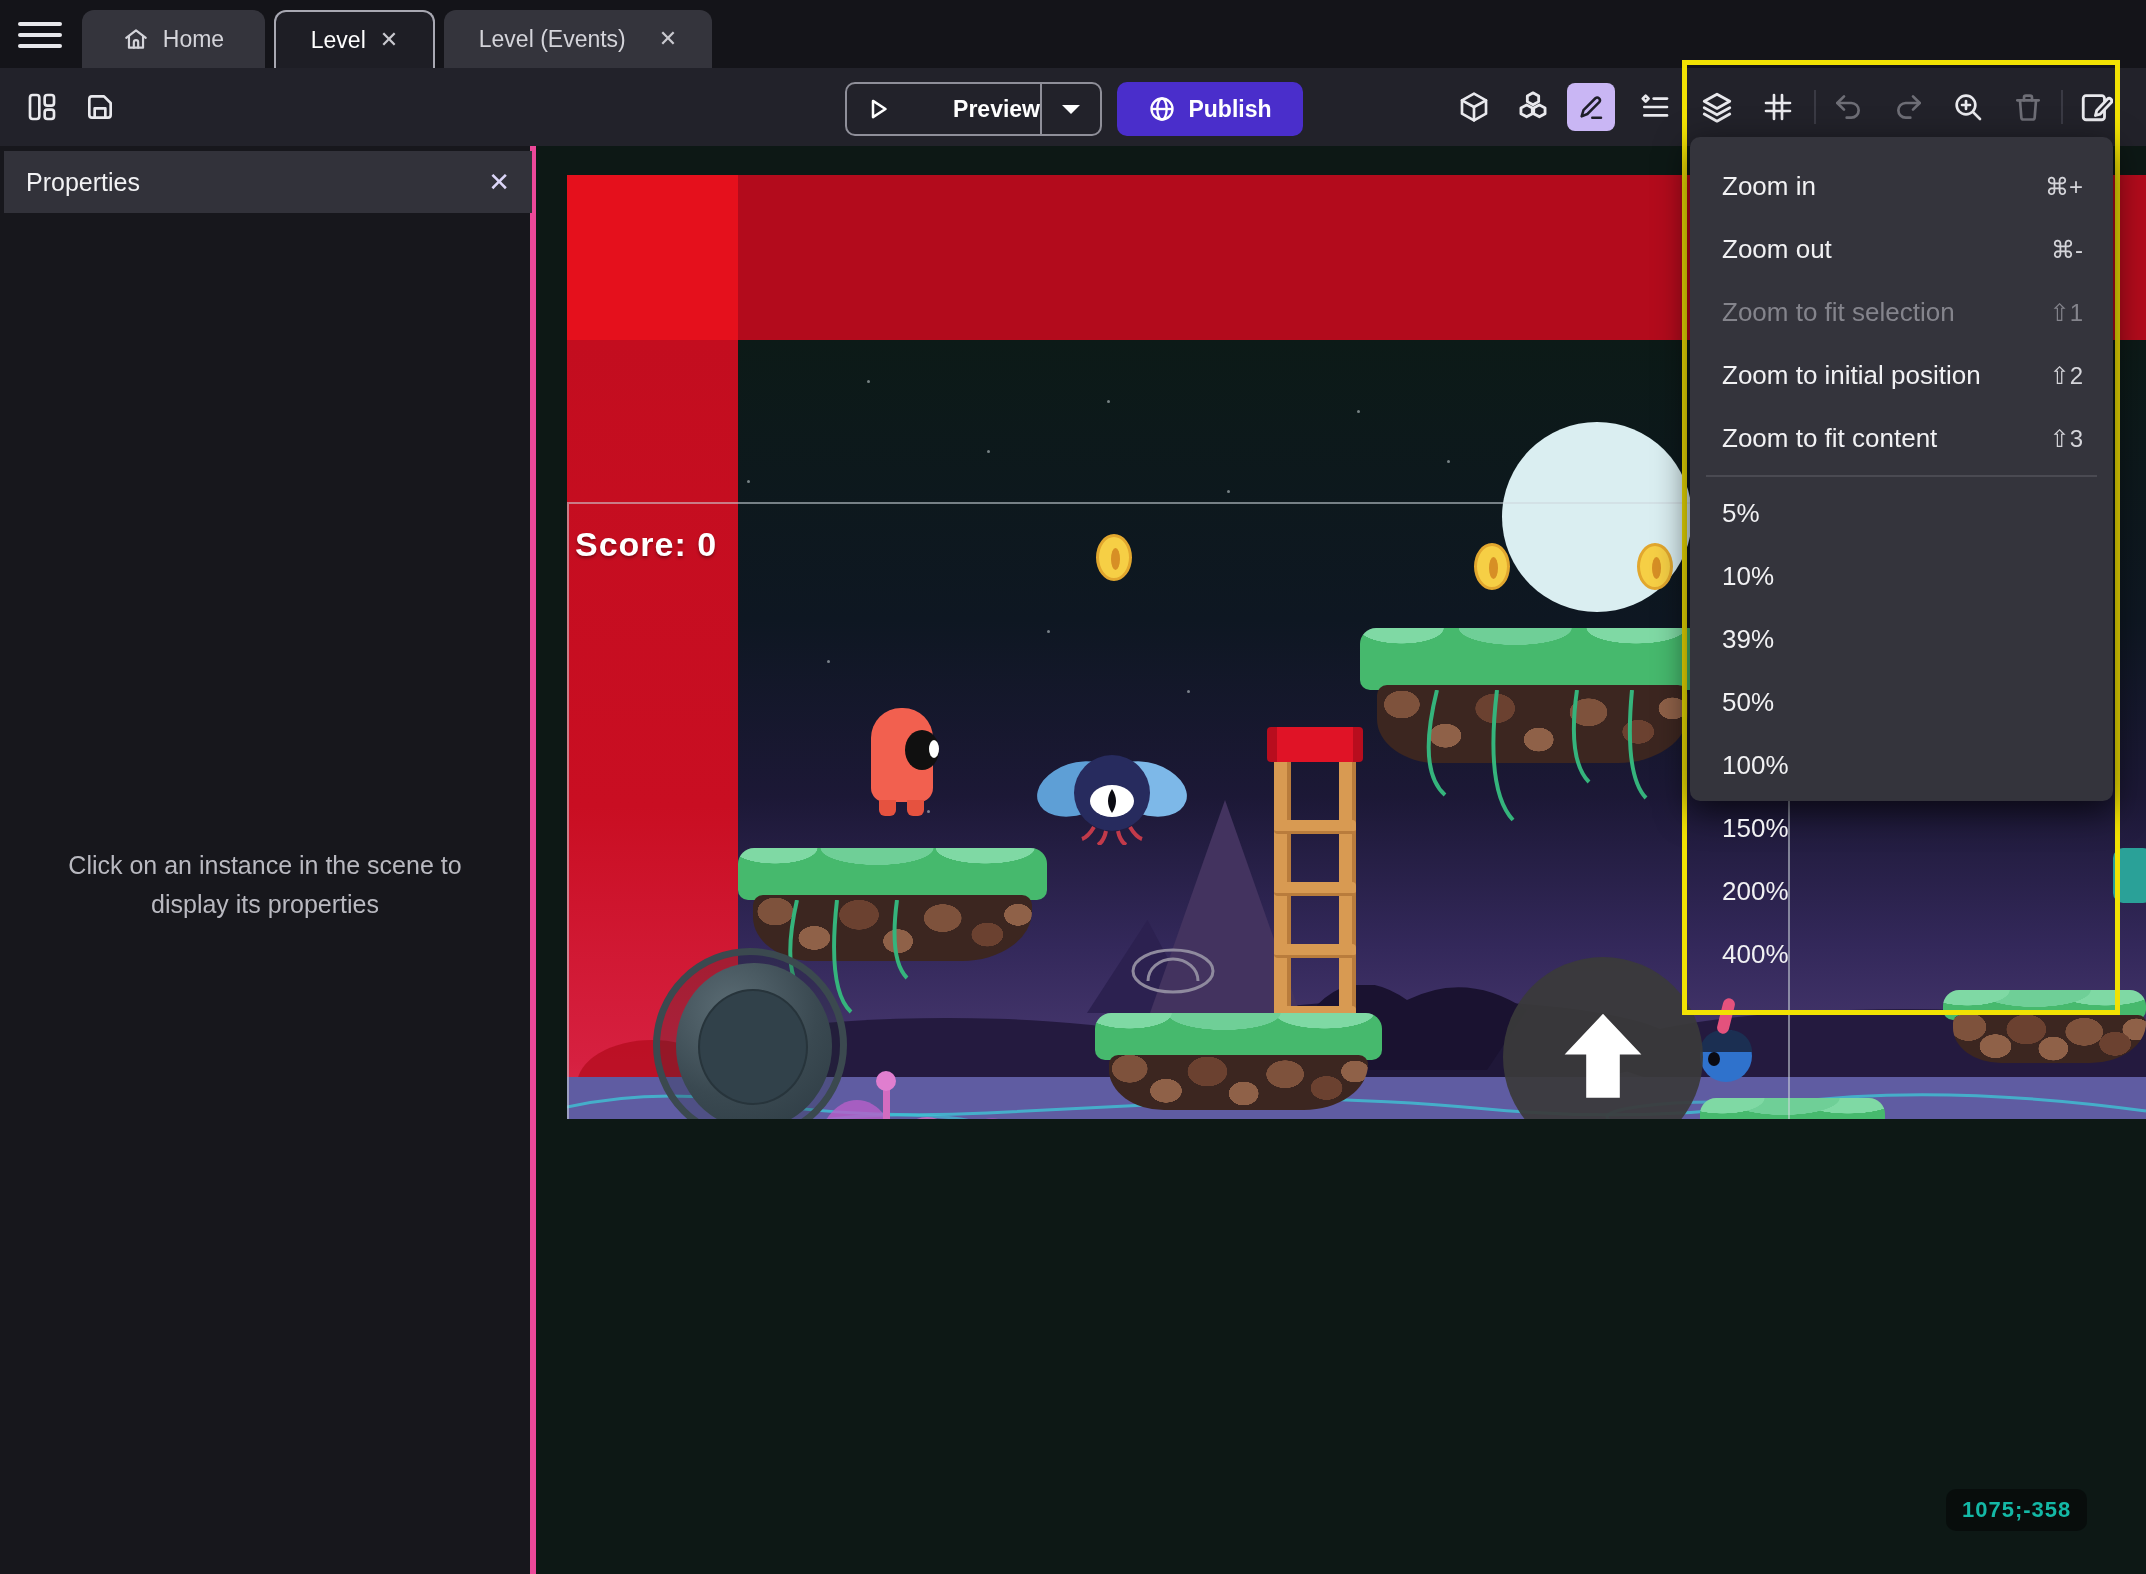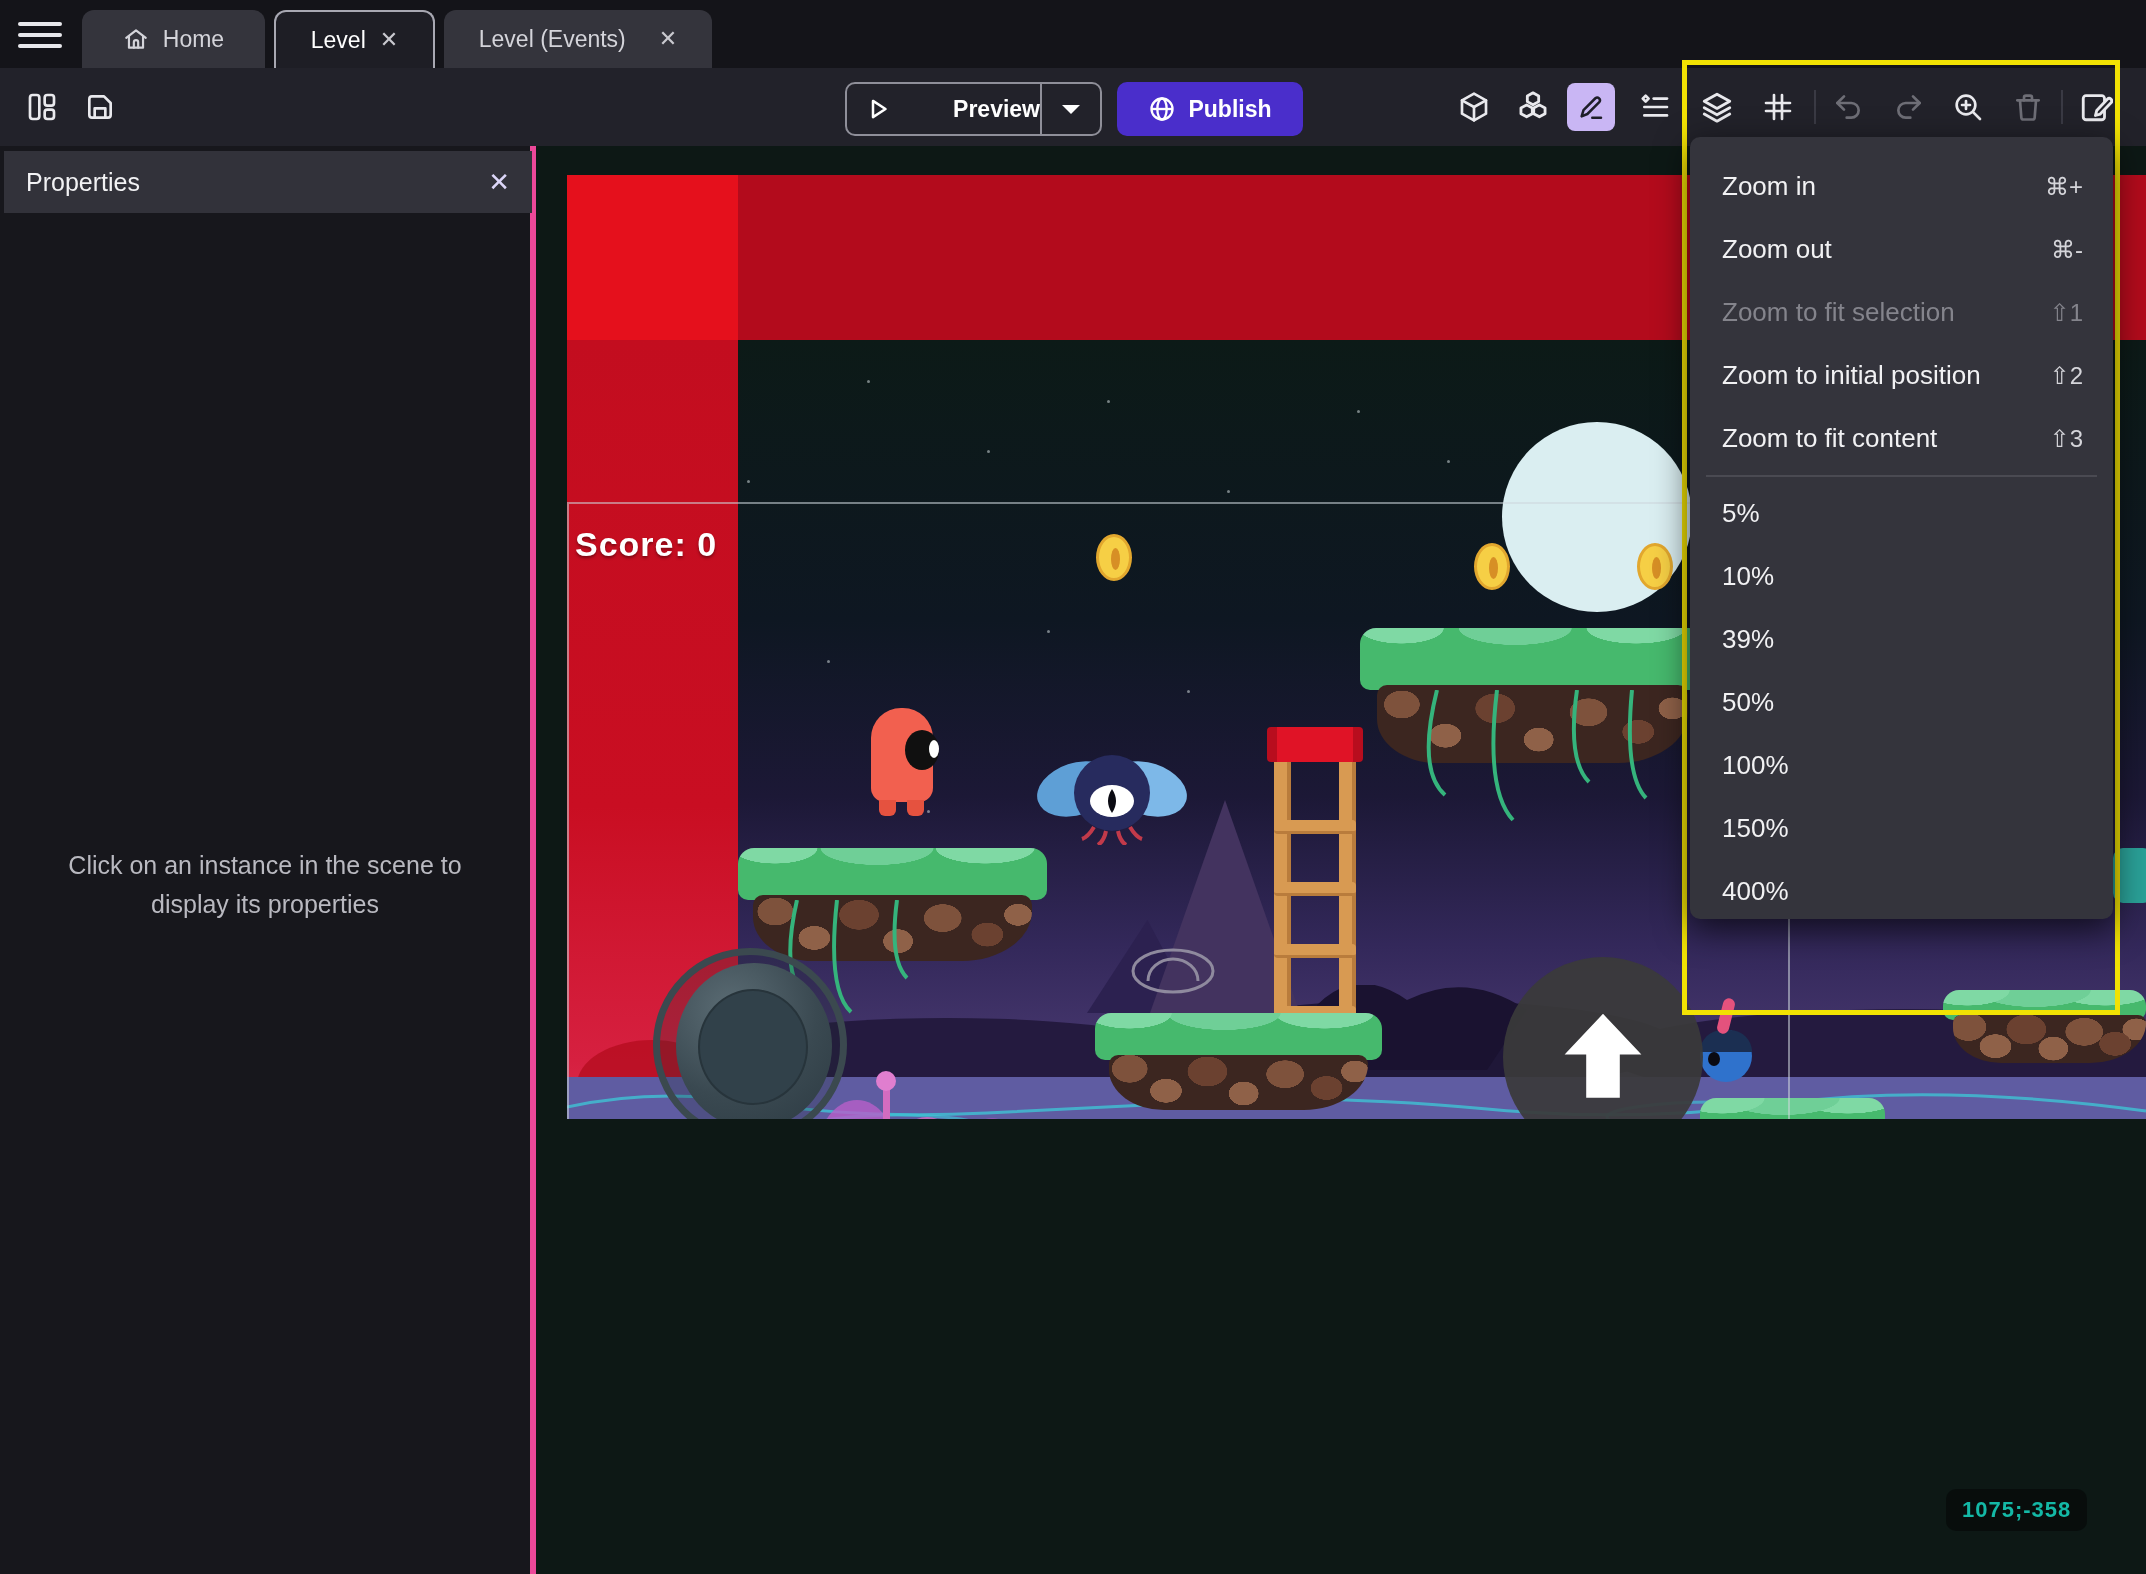--- a/index.html
+++ b/index.html
@@ -84,21 +84,21 @@
 
   #btn-up { left:936px; top:782px; width:200px; height:200px; border-radius:50%; background:rgba(58,58,58,.93); display:flex; align-items:center; justify-content:center; }
 
   #badge { left:1410px; top:1343px; background:rgba(8,13,12,.92); border-radius:10px; padding:8px 16px; color:#14b8a6; font-weight:bold; font-size:22px; letter-spacing:1px; }
 
   #band-bottom { left:0; top:1013px; width:1579px; height:170px; background:linear-gradient(#c8102a 0%, #c8102a 43%, #aa0a1e 44%, #aa0a1e 100%); }
   #band-bottom-left { left:0; top:1013px; width:128px; height:170px; background:#e60d17; }
 
   
   #ybox { left:1682px; top:60px; width:438px; height:955px; border:5px solid #f2e203; z-index:40; }
-  #menu { left:1690px; top:137px; width:423px; height:782px; background:#34343c; border-radius:10px; box-shadow:0 10px 34px rgba(0,0,0,.65); z-index:50; padding:18px 0 8px 0; }
+  #menu { left:1690px; top:137px; width:423px; height:664px; background:#34343c; border-radius:10px; box-shadow:0 10px 34px rgba(0,0,0,.65); z-index:50; padding:18px 0 8px 0; }
   .mi { height:63px; display:flex; align-items:center; justify-content:space-between; padding:0 30px 0 32px; color:#f1f1f3; font-size:26px; cursor:pointer; }
   .mi .sc { color:#d5d5da; font-size:24px; }
   .mi.off { color:#84848c; cursor:default; }
   .mi.off .sc { color:#84848c; }
   .mdiv { height:2px; margin:5px 16px; background:#4a4a52; }
 </style>
 </head>
 <body>
 
 <div id="tabbar" class="abs">
@@ -451,14 +451,15 @@
     <span>Zoom to fit content</span>
     <span class="sc">⇧3</span>
   </div>
   <div class="mdiv"></div>
   <div class="mi">5%</div>
   <div class="mi">10%</div>
   <div class="mi">39%</div>
   <div class="mi">50%</div>
   <div class="mi">100%</div>
   <div class="mi">150%</div>
+  <div class="mi">200%</div>
   <div class="mi">400%</div>
 </div>
 
 </body></html>

